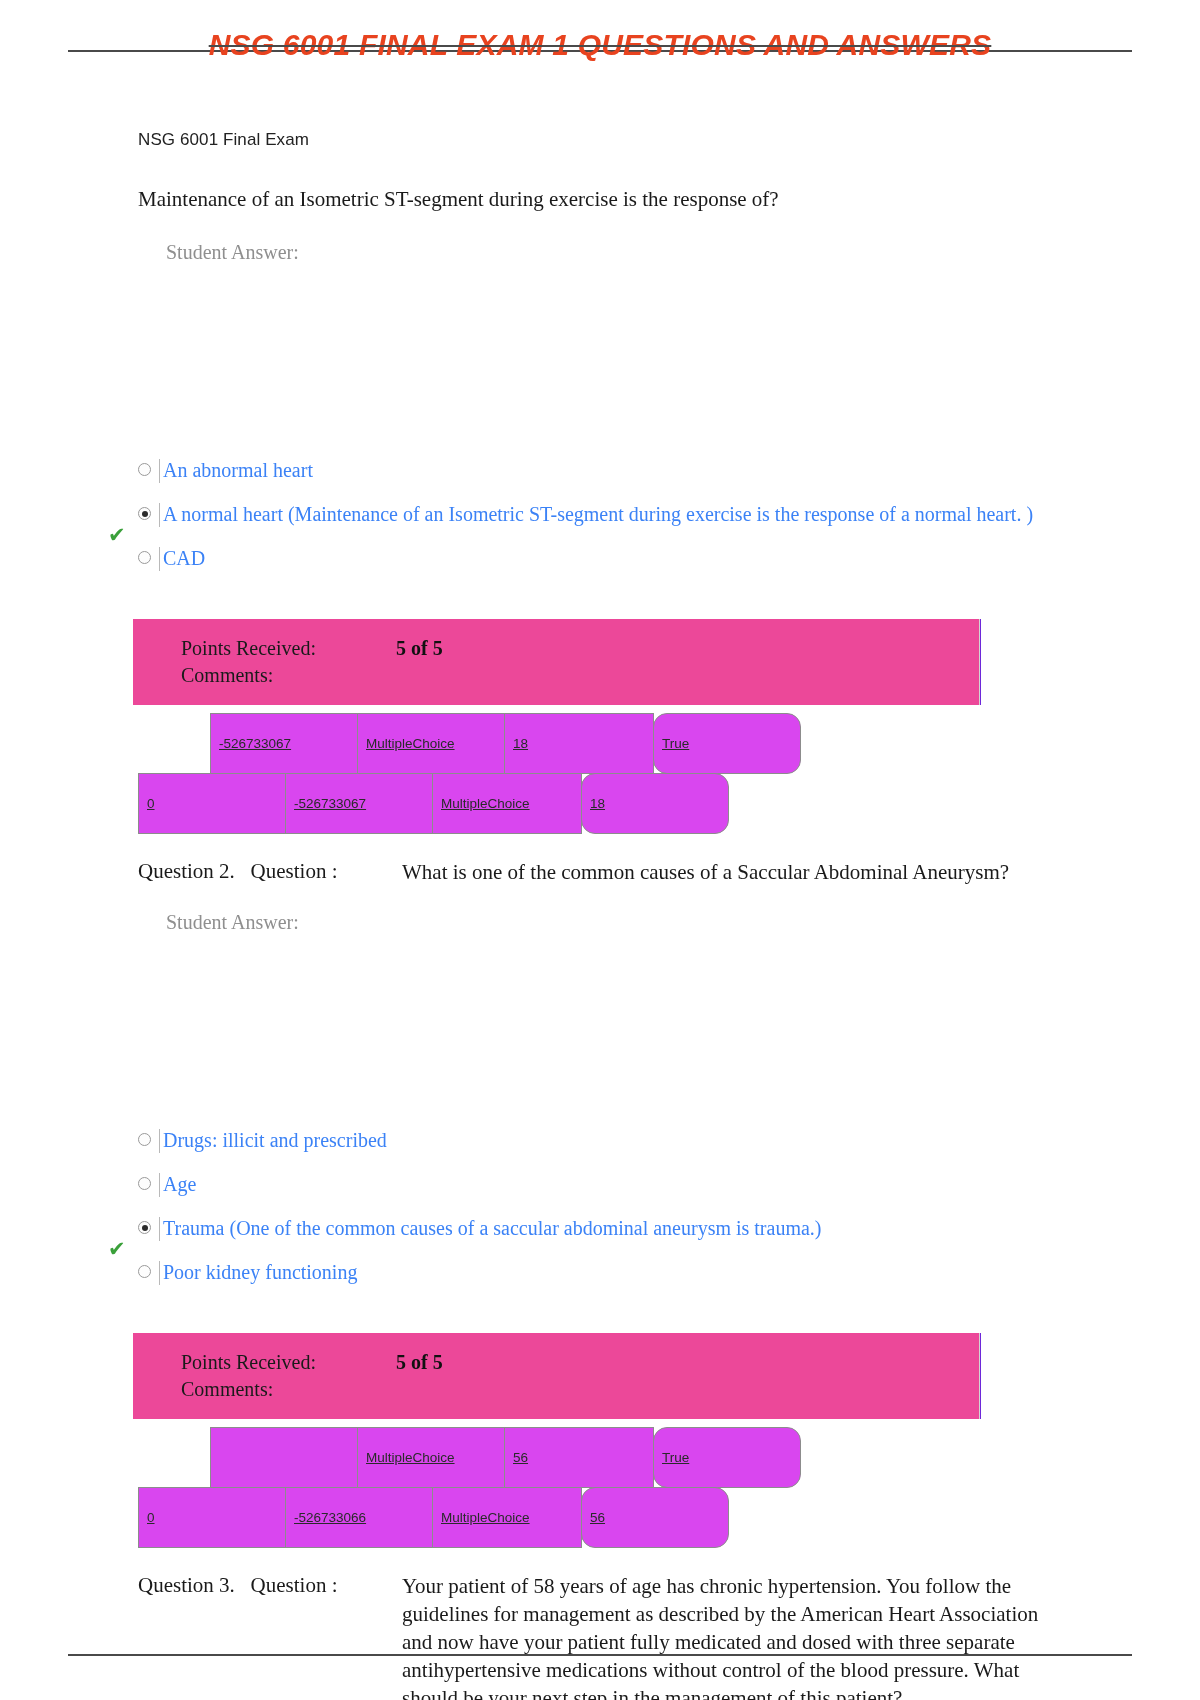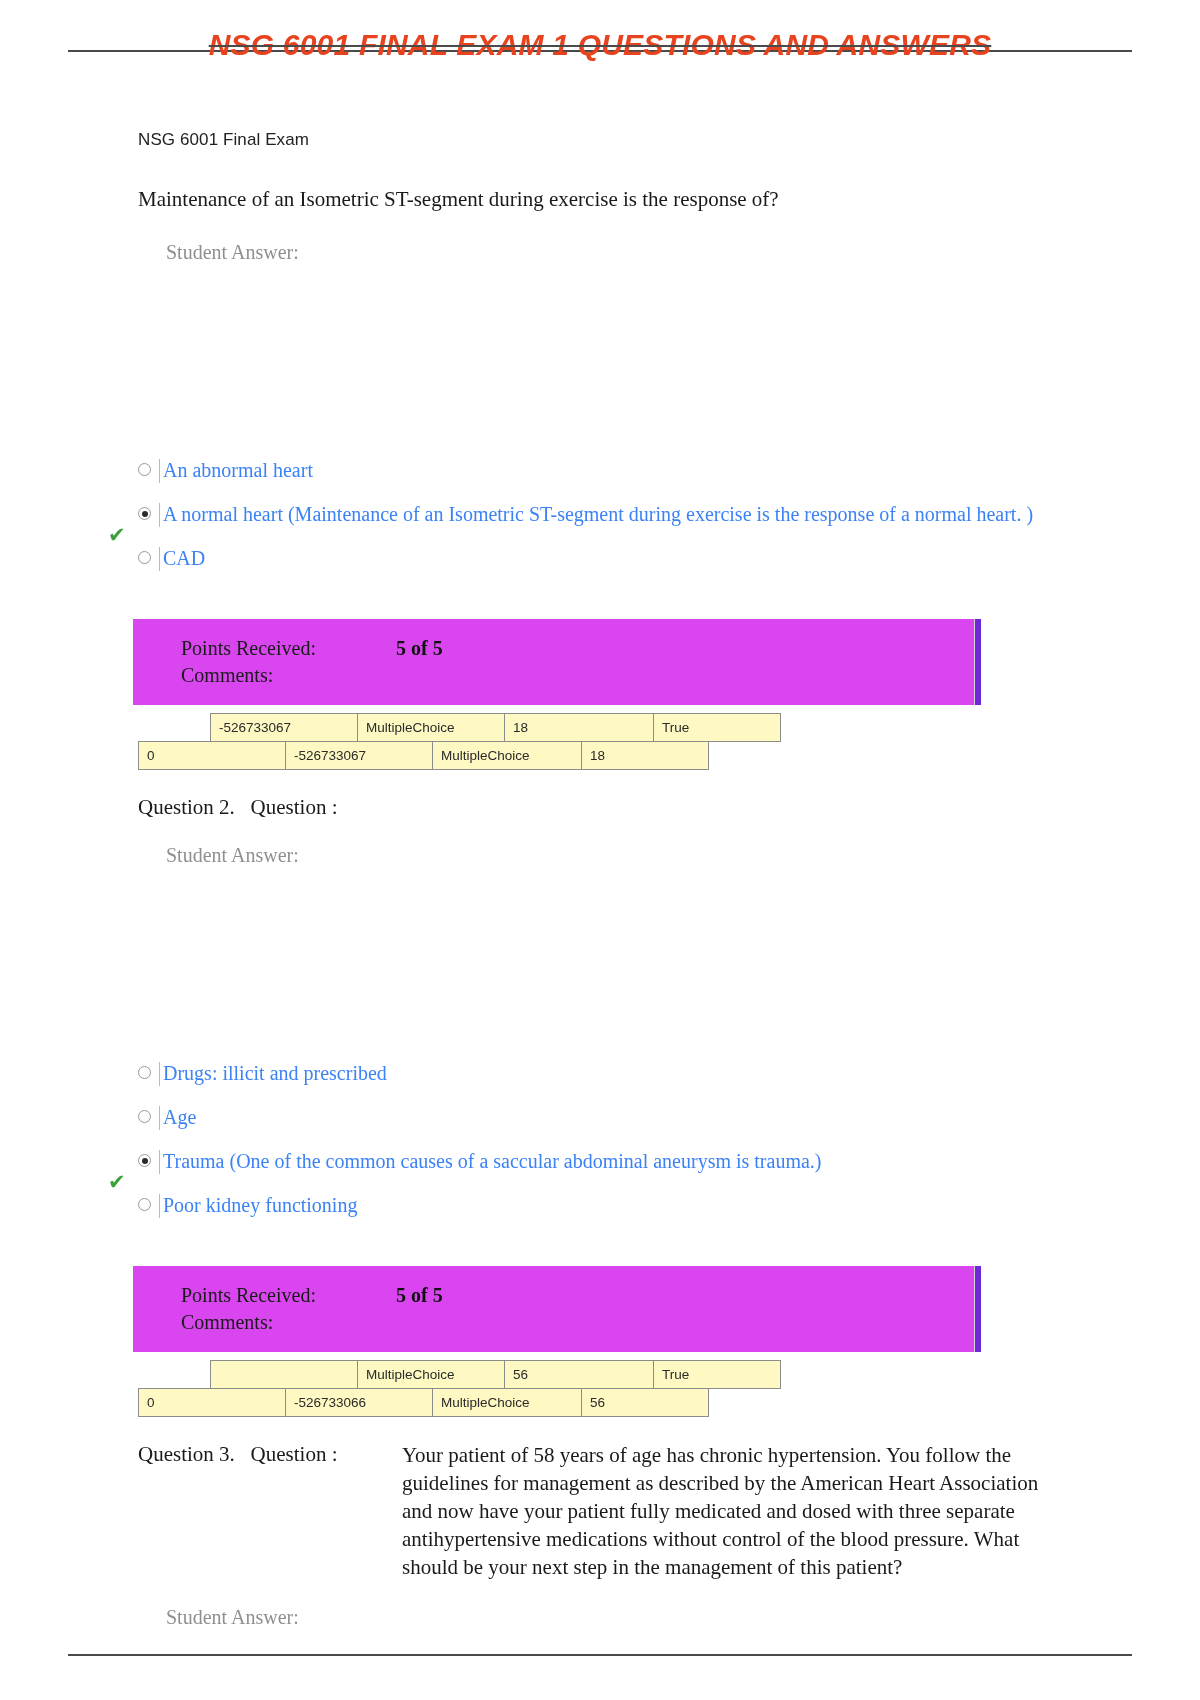--- a/index.html
+++ b/index.html
@@ -178,22 +178,22 @@
     font-size: 21px;
     font-weight: bold;
     font-family: "DejaVu Sans", sans-serif;
   }
 
   
   .points-panel {
     margin-top: 30px;
     margin-left: -5px;
     width: 848px;
-    background: #d946ef;
-    border-right: 6px solid #6d28d9;
+    background: #ec4899;
+    border-right: 1px solid #6d28d9;
     box-sizing: border-box;
     padding: 16px 0 16px 0;
     position: relative;
   }
   .points-panel::after {
     content: "";
     position: absolute;
     right: 0;
     top: 0;
     bottom: 0;
@@ -224,31 +224,32 @@
     font-family: "Liberation Sans", sans-serif;
     font-size: 13.5px;
     color: #2a2a2a;
   }
   .minirow {
     display: flex;
     margin-bottom: -1px;
   }
   .cell {
     border: 1px solid #8c8c8c;
-    padding: 6px 8px;
+    padding: 22px 8px;
     box-sizing: border-box;
     margin-right: -1px;
-    background: #fef9c3;
+    background: #d946ef;
     white-space: nowrap;
     overflow: hidden;
+    text-decoration: underline;
   }
   .w1 { width: 148px; }
   .w2 { width: 148px; }
   .w3 { width: 150px; }
-  .w4 { width: 128px; }
+  .w4 { width: 148px; border-radius: 14px; }
 
   .offset-row { margin-left: 72px; }
 </style>
 </head>
 <body>
 
 <div class="page">
 
   <div class="banner">
     <div class="banner-rule"></div>
@@ -319,20 +320,21 @@
     </div>
 
     <div>
 
       <div class="qrow">
         <div class="qlabel">
           <span>Question 2.</span>
           &nbsp;
           <span>Question :</span>
         </div>
+        <div class="qtext">What is one of the common causes of a Saccular Abdominal Aneurysm?</div>
       </div>
 
       <div class="answer-block">
         <div class="answer-label">Student Answer:</div>
         <div class="options">
 
           <div class="option">
             <span class="radio"></span>
             <span class="opt-bar"></span>
             <span class="opt-text">Drugs: illicit and prescribed</span>

